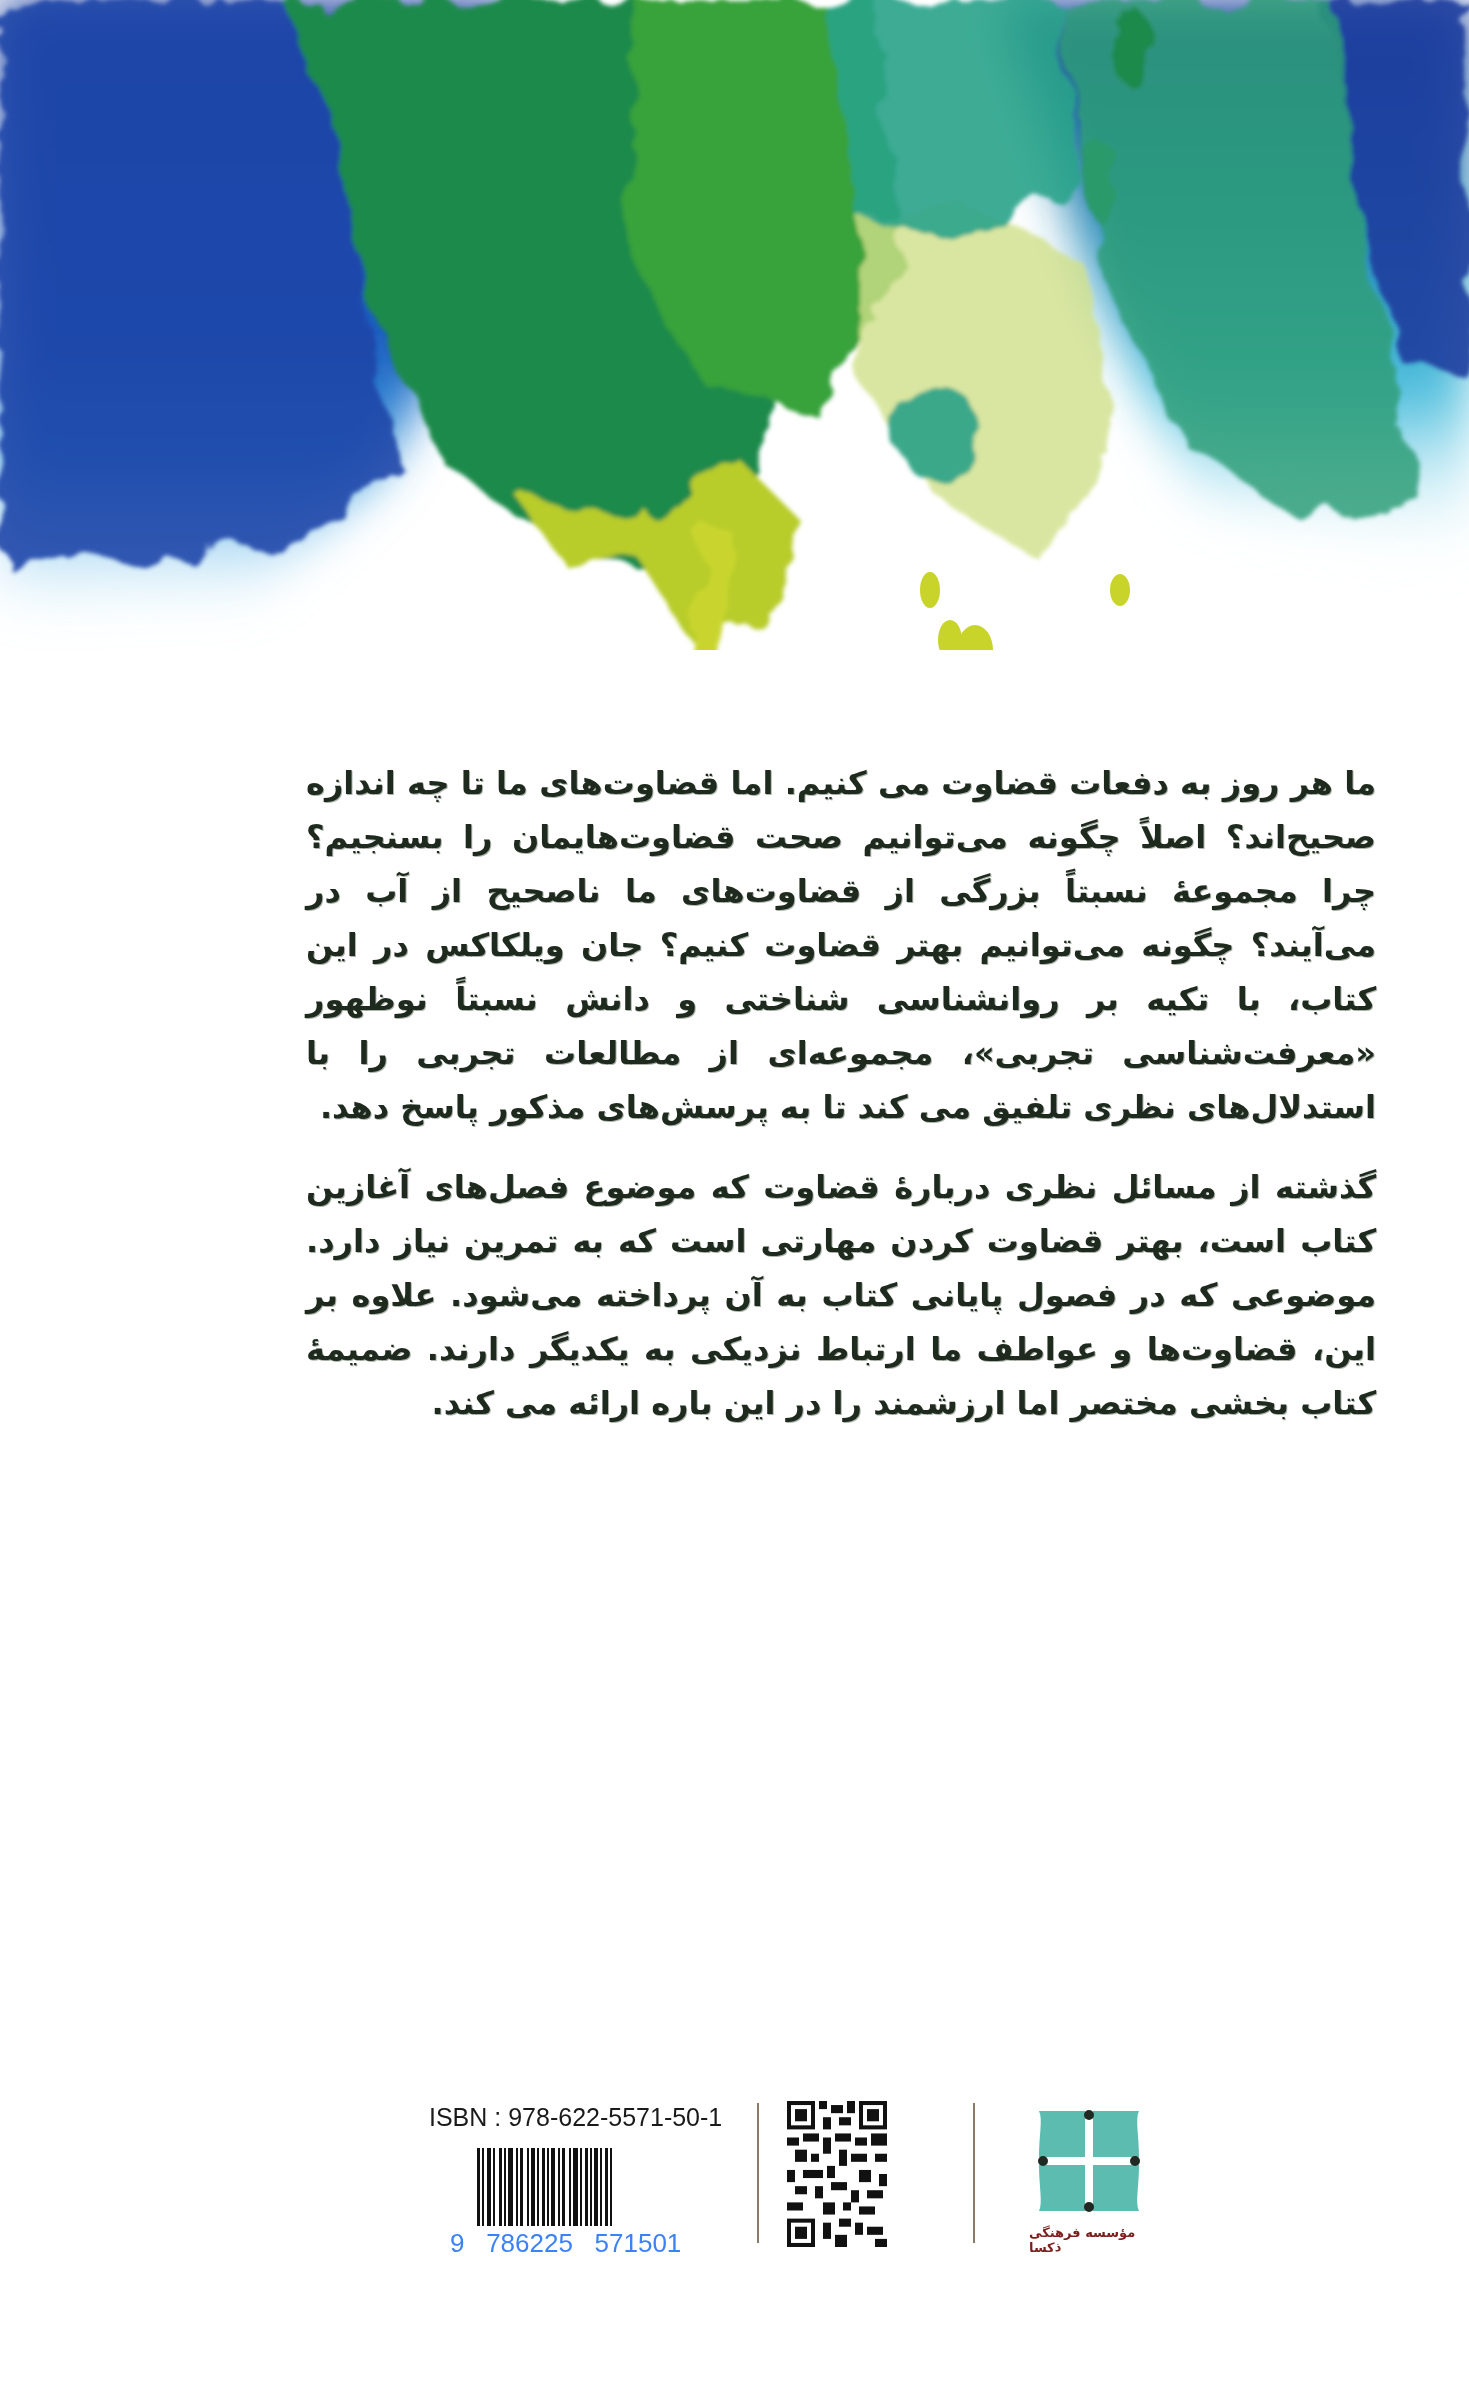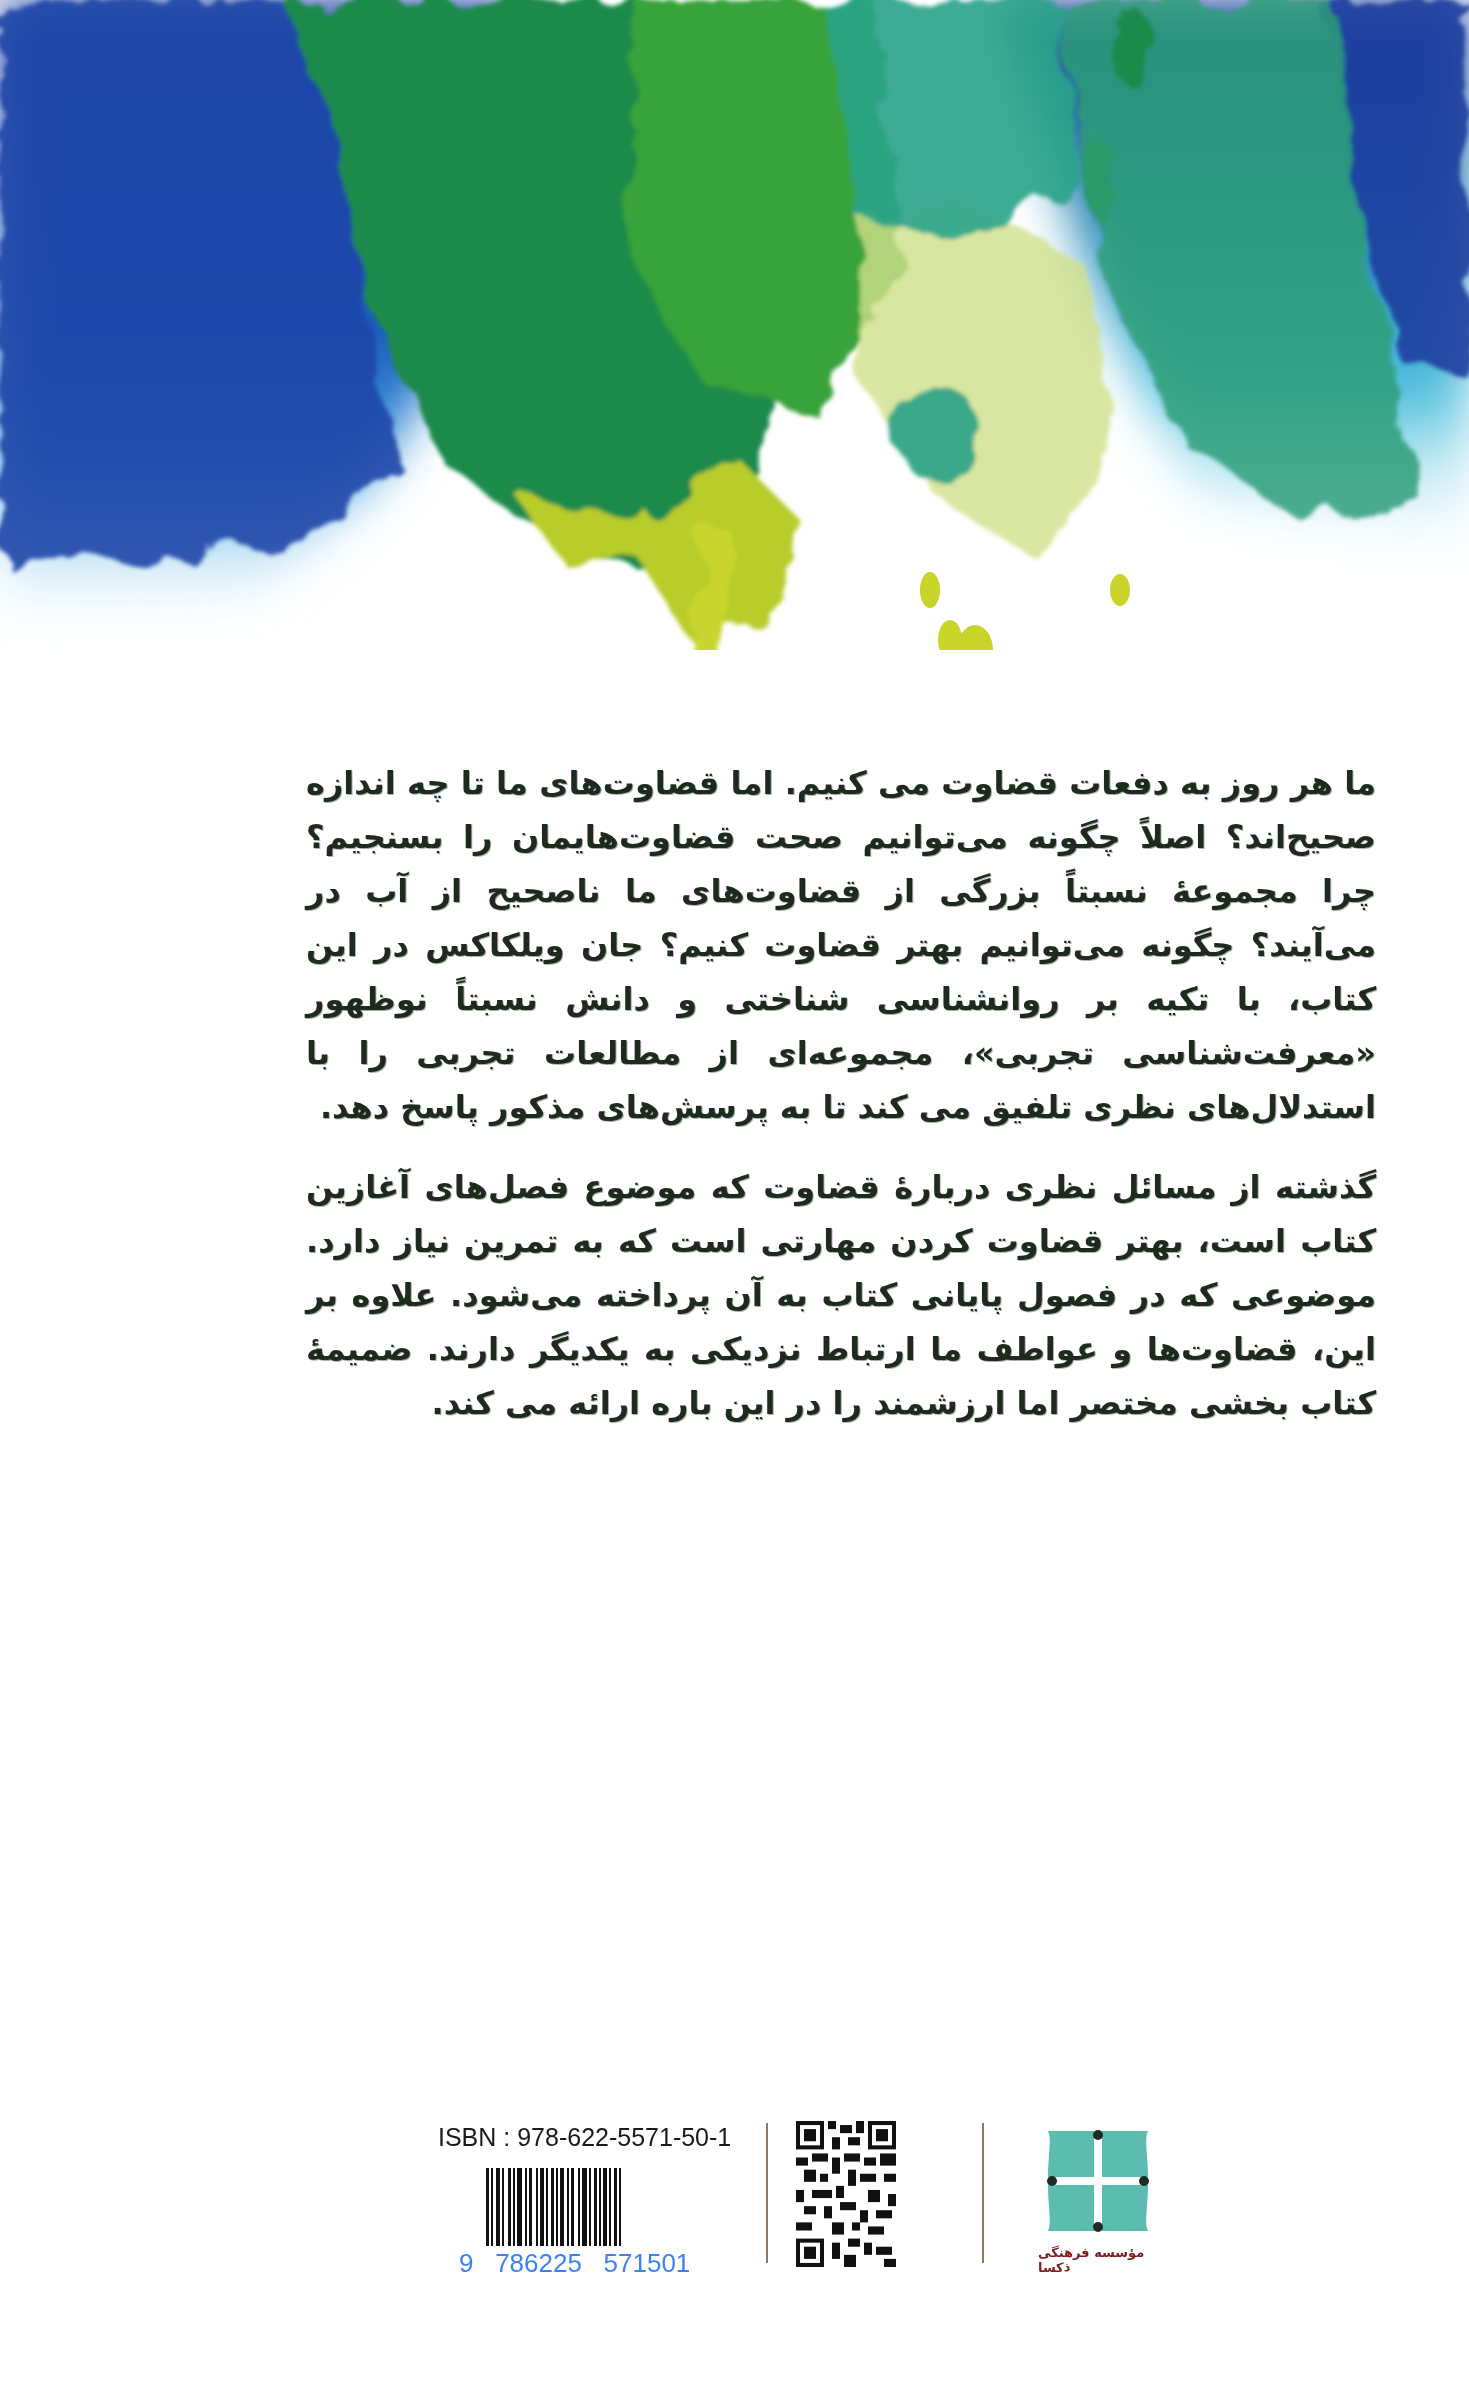--- a/index.html
+++ b/index.html
@@ -1,21 +1,21 @@
 <!DOCTYPE html>
 <html><head>
 <meta charset="utf-8">
 <style>
   html, body { margin:0; padding:0; }
   body { width:1469px; height:2396px; background:#ffffff; position:relative; overflow:hidden; font-family:"DejaVu Sans", sans-serif; }
   .watercolor { position:absolute; left:0; top:0; width:1469px; height:650px; overflow:hidden; }
   .watercolor svg { width:100%; height:100%; display:block; }
   .blurb { position:absolute; left:262px; top:756px; width:1070px; direction:rtl; text-align:justify; text-align-last:right; color:#1e2a1e; font-size:32px; line-height:54px; font-weight:bold; text-shadow:1px 1px 0 rgba(20,40,20,0.35);margin-left:44px; }
   .blurb p { margin:0 0 26px 0; }
-  .footer { position:absolute; left:426px; top:2095px; width:740px; height:160px;margin-top:20px; }
+  .footer { position:absolute; left:417px; top:2095px; width:740px; height:160px; }
   .isbn-text { position:absolute; left:12px; top:8px; font-family:"Liberation Sans", sans-serif; font-size:25px; color:#1a1a1a; letter-spacing:0px; }
   .barcode { position:absolute; left:60px; top:53px; width:170px; height:78px; display:flex; align-items:stretch; }
   .barcode span { display:block; background:#111; height:100%; }
   .barcode-digits { position:absolute; left:33px; top:133px; font-family:"Liberation Sans", sans-serif; font-size:26px; color:#3b82f6; white-space:pre; }
   .divider { position:absolute; width:2px; background:#8a7a6a; top:8px; height:140px; }
   .qr { position:absolute; left:370px; top:6px; width:100px; height:146px; }
   .logo { position:absolute; left:616px; top:10px; width:112px; height:112px; }
   .logo-caption { position:absolute; left:612px; top:130px; width:122px; text-align:left; direction:rtl; font-size:13px; font-weight:bold; color:#7f1d1d; }
 </style>
 </head>

